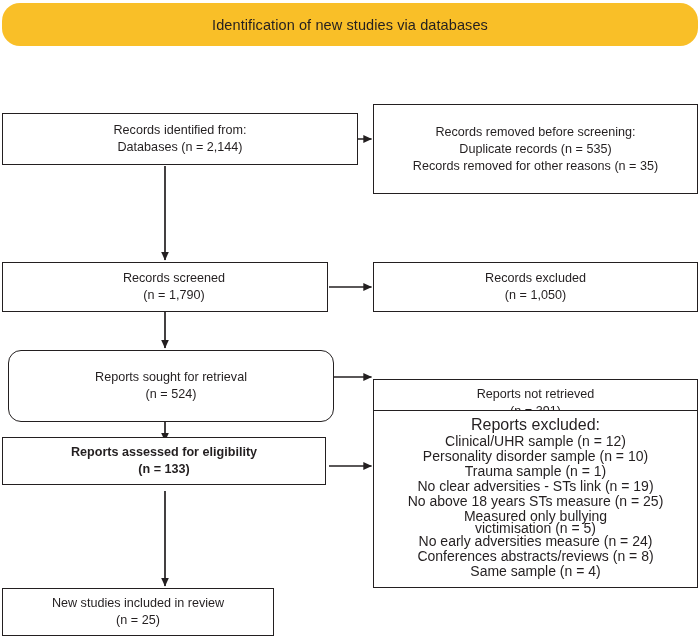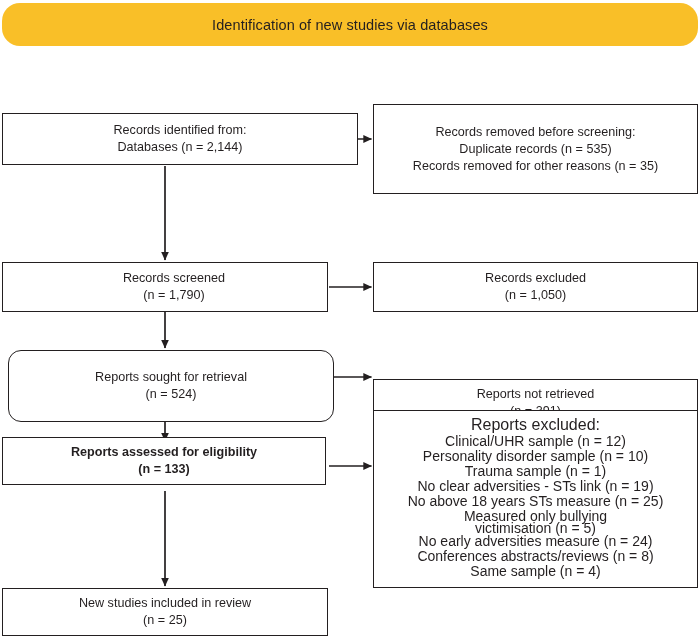--- a/index.html
+++ b/index.html
@@ -160,18 +160,18 @@
     <span class="line">Trauma sample (n = 1)</span>
     <span class="line">No clear adversities - STs link (n = 19)</span>
     <span class="line">No above 18 years STs measure (n = 25)</span>
     <span class="line tight">Measured only bullying</span>
     <span class="line tight">victimisation (n =  5)</span>
     <span class="line">No early adversities measure (n = 24)</span>
     <span class="line">Conferences abstracts/reviews (n = 8)</span>
     <span class="line">Same sample (n = 4)</span>
   </div>
 
-  <div class="node t-main" style="left:2px; top:588px; width:326px; height:48px;">
+  <div class="node t-main" style="left:2px; top:588px; width:272px; height:48px;">
     <span class="line">New studies included in review</span>
     <span class="line">(n = 25)</span>
   </div>
 
 </div>
 
 </body></html>

